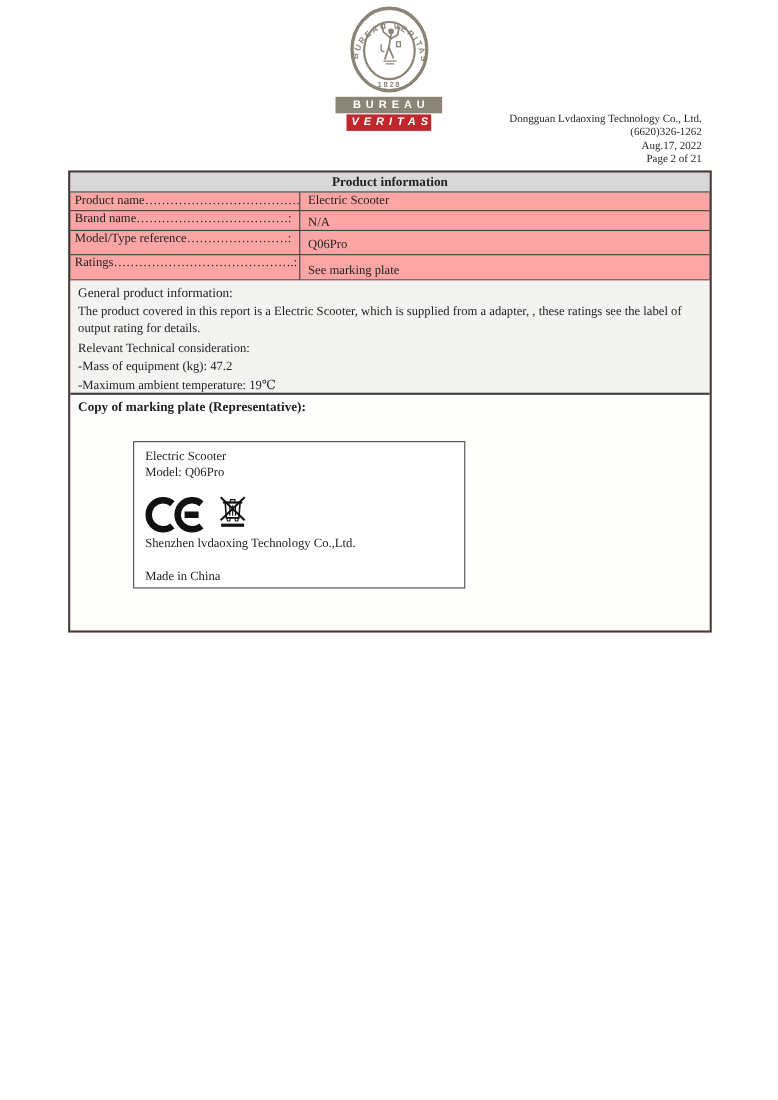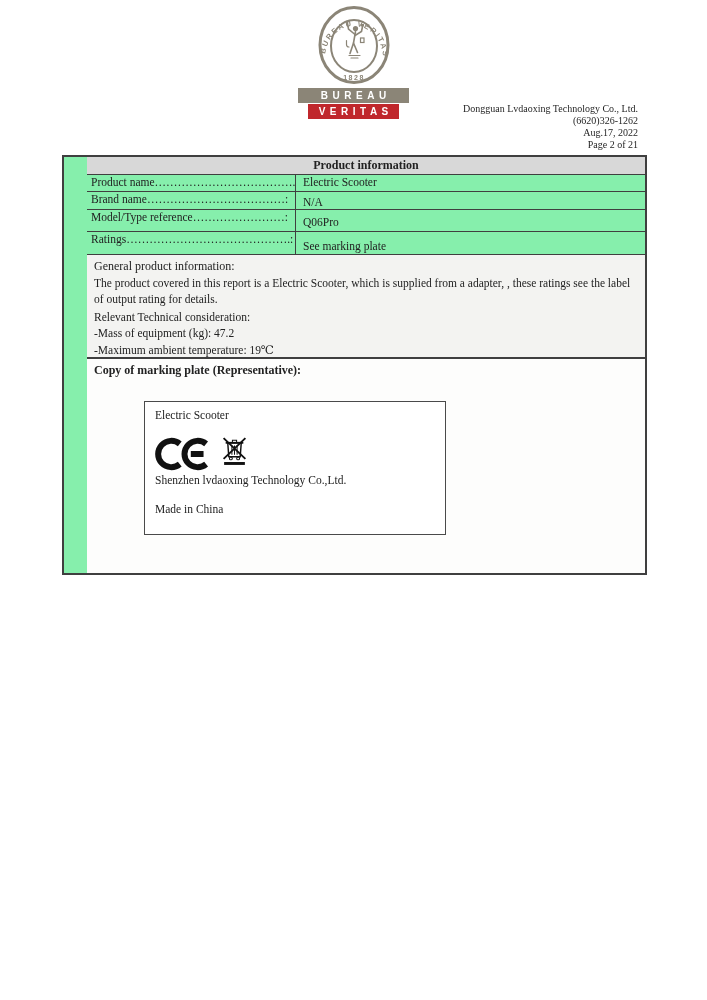--- a/index.html
+++ b/index.html
@@ -7,27 +7,27 @@
     width:707px;height:1000px;background:#ffffff;position:relative;
     font-family:"Liberation Serif","DejaVu Serif",serif;color:#222;
     -webkit-font-smoothing:antialiased;
   }
   
   .logo{position:absolute;top:5px;left:0;width:707px;display:flex;flex-direction:column;align-items:center;}
   .logo .bars{margin-top:3px;display:flex;flex-direction:column;align-items:center;}
   .bar{height:15px;line-height:15px;text-align:center;color:#fff;
        font-family:"Liberation Sans","DejaVu Sans",sans-serif;font-weight:bold;font-size:10px;
        letter-spacing:4.5px;text-indent:4.5px;}
-  .bar-bureau{width:111px;background:#8b8577;}
-  .bar-veritas{width:91px;background:#c0272c;margin-top:1px;}
+  .bar-bureau{width:97px;background:#8b8577;}
+  .bar-veritas{width:77px;background:#c0272c;margin-top:1px;font-style:italic;}
   
   .hdr{position:absolute;top:103px;right:69px;text-align:right;font-size:10px;line-height:12px;color:#1f1f1f;}
   
   .doc-table{position:absolute;left:62px;top:155px;width:585px;box-sizing:border-box;
-             border:2px solid #3f3f3f;font-size:11.5px;background:#86efac;padding-left:23px;}
+             border:2px solid #3f3f3f;font-size:11.5px;background:#fca5a5;}
   .t-head{background:#d8d8d8;border-bottom:1.5px solid #3f3f3f;text-align:center;
           font-weight:bold;font-size:12px;height:17px;line-height:17px;}
   .t-row{display:flex;border-bottom:1px solid #3f3f3f;box-sizing:border-box;}
   .t-lbl{width:209px;box-sizing:border-box;border-right:1px solid #3f3f3f;
          padding:1px 2px 0 4px;white-space:nowrap;overflow:hidden;}
   .t-val{flex:1;padding-left:7px;box-sizing:border-box;}
   .r1{height:17px}.r2{height:18px}.r3{height:22px}.r4{height:23px}
   .r1 .t-val{padding-top:1px}.r2 .t-val{padding-top:4px}
   .r3 .t-val{padding-top:6px}.r4 .t-val{padding-top:8px}
   
@@ -114,20 +114,21 @@
     <div class="l">Relevant Technical consideration:</div>
     <div class="l">-Mass of equipment (kg): 47.2</div>
     <div class="l">-Maximum ambient temperature: 19℃</div>
   </div>
 
   <div class="mark">
     <div class="h">Copy of marking plate (Representative):</div>
 
     <div class="plate">
       <div>Electric Scooter</div>
+      <div>Model: Q06Pro</div>
 
       <div class="icons">
         <svg class="ce" width="58" height="34" viewBox="0 0 68 40">
           <g stroke="#111" stroke-width="7" fill="none">
             <path d="M29,8.1 A15.5,15.5 0 1 0 29,31.9"></path>
             <path d="M60,8.1 A15.5,15.5 0 1 0 60,31.9"></path>
             <path d="M42,20 L57,20"></path>
           </g>
         </svg>
         <svg class="weee" width="27" height="40" viewBox="0 0 26 34">

